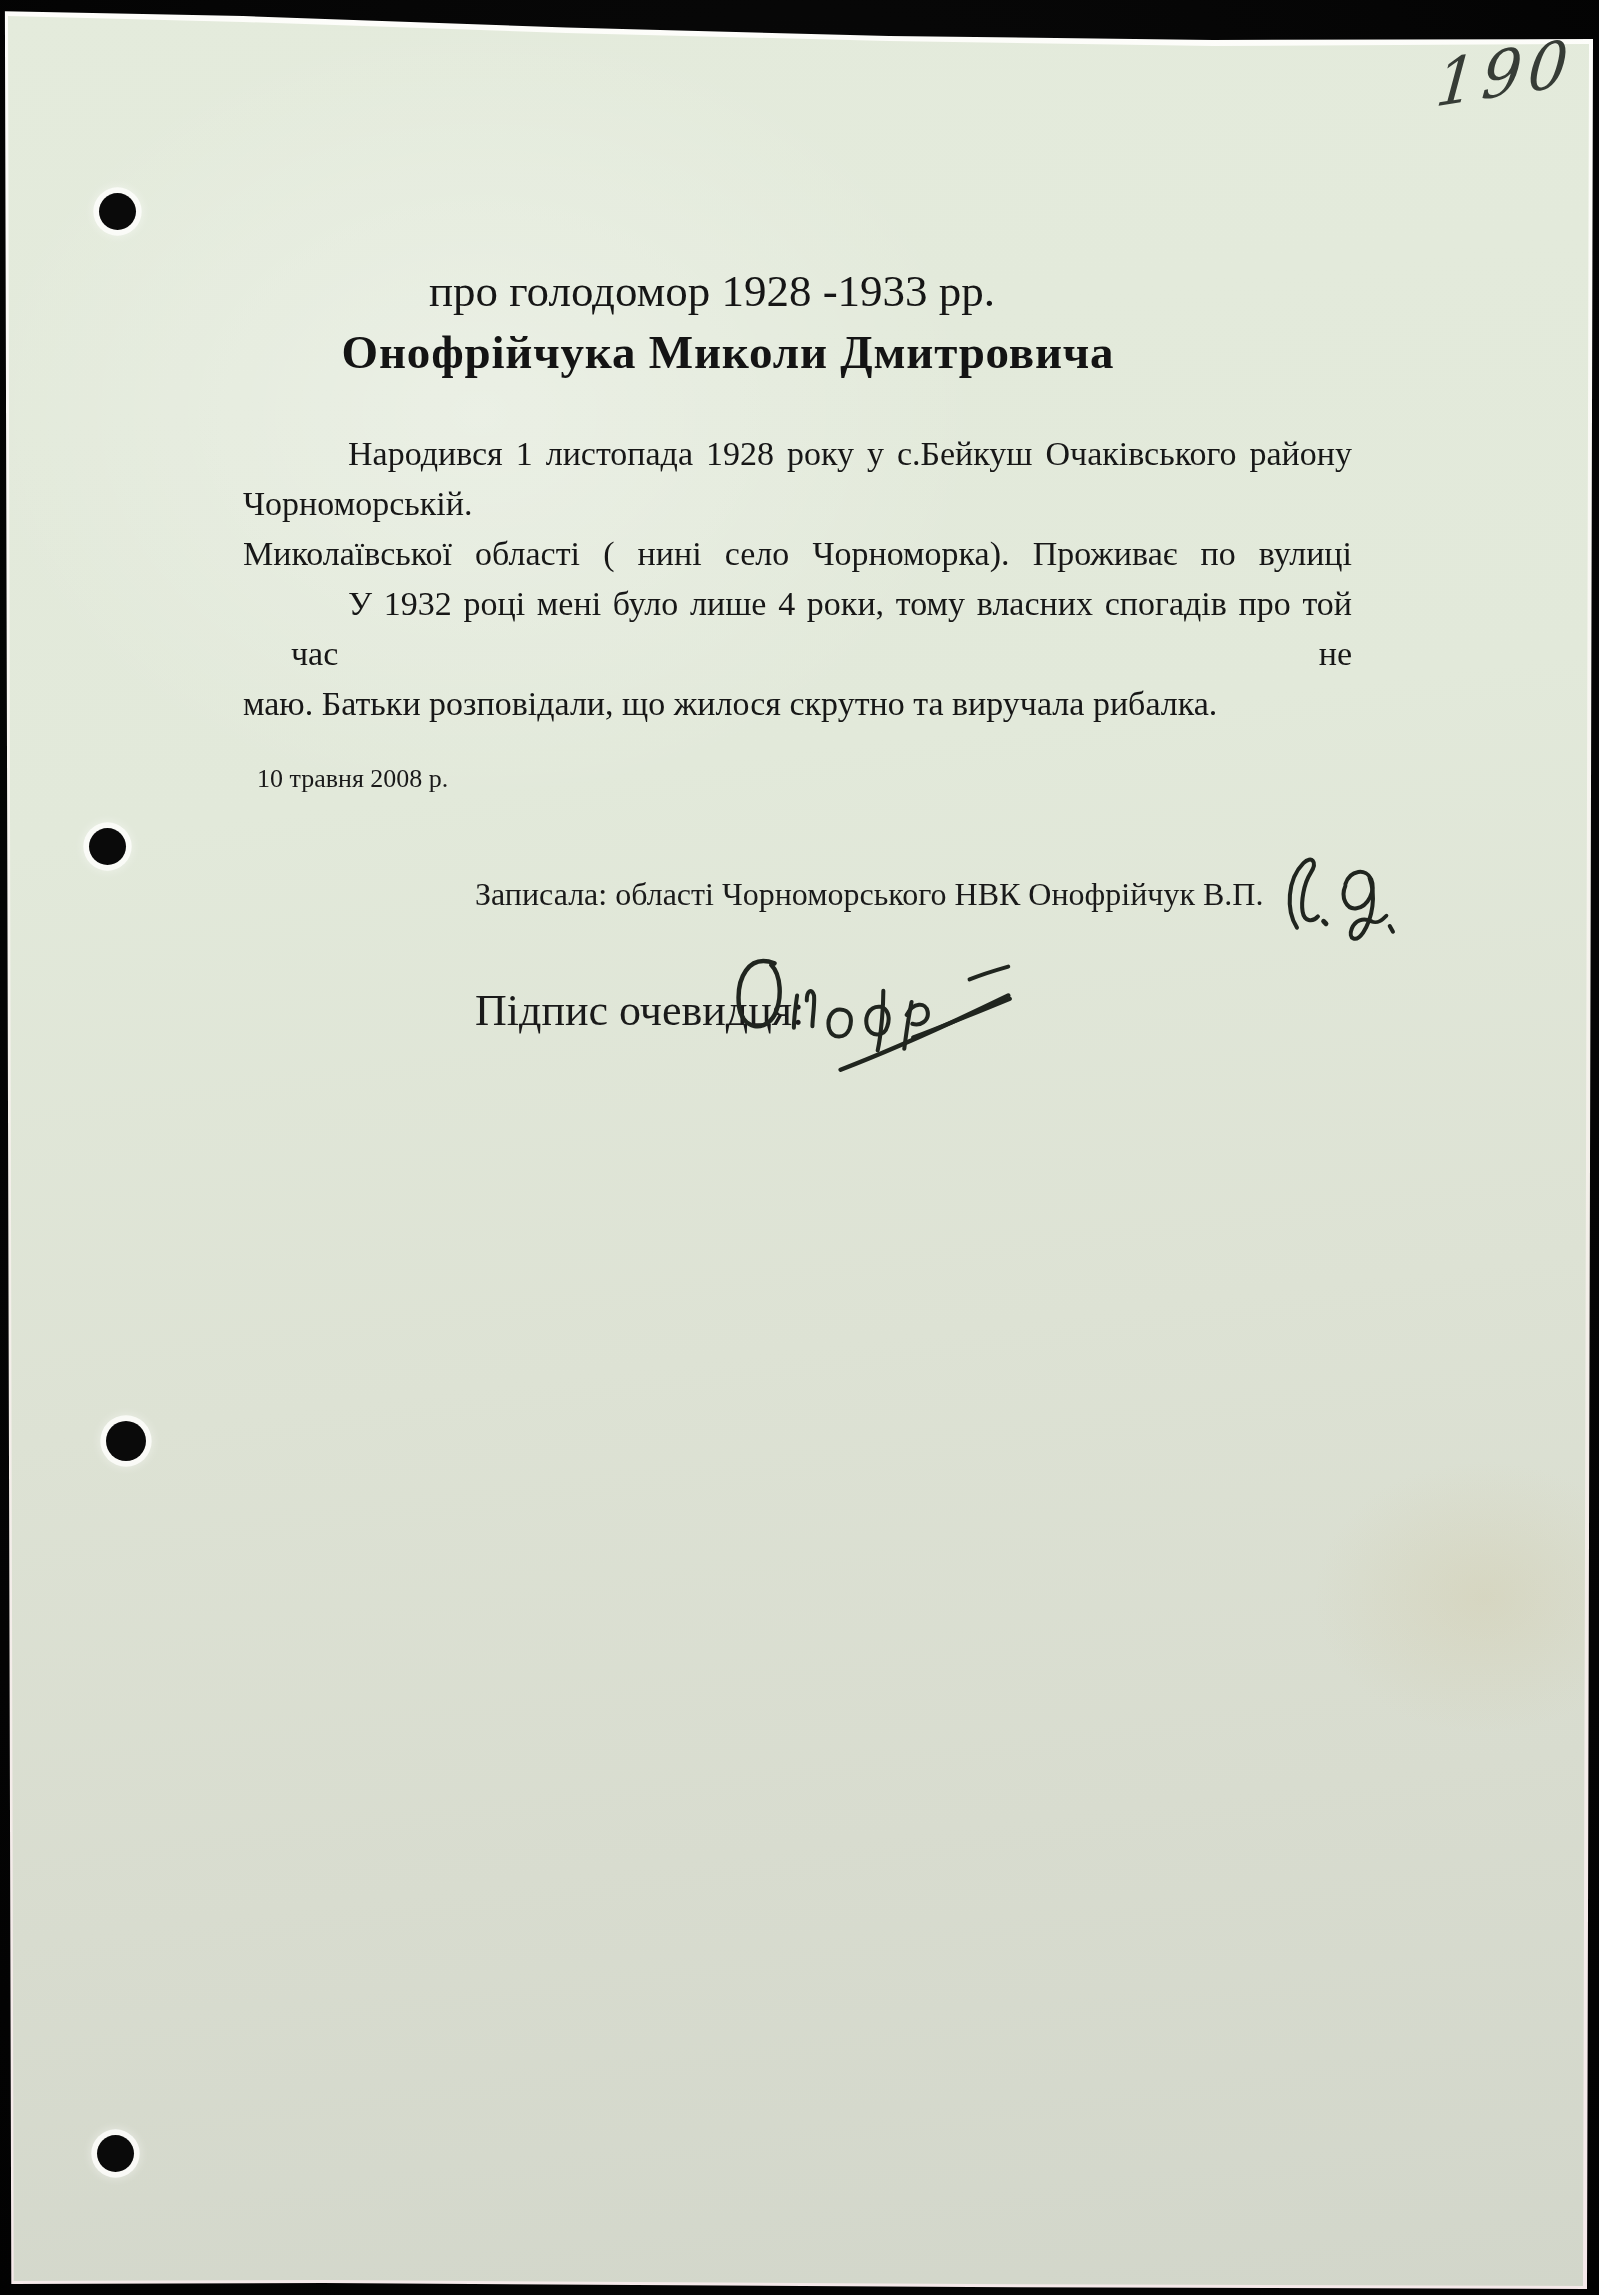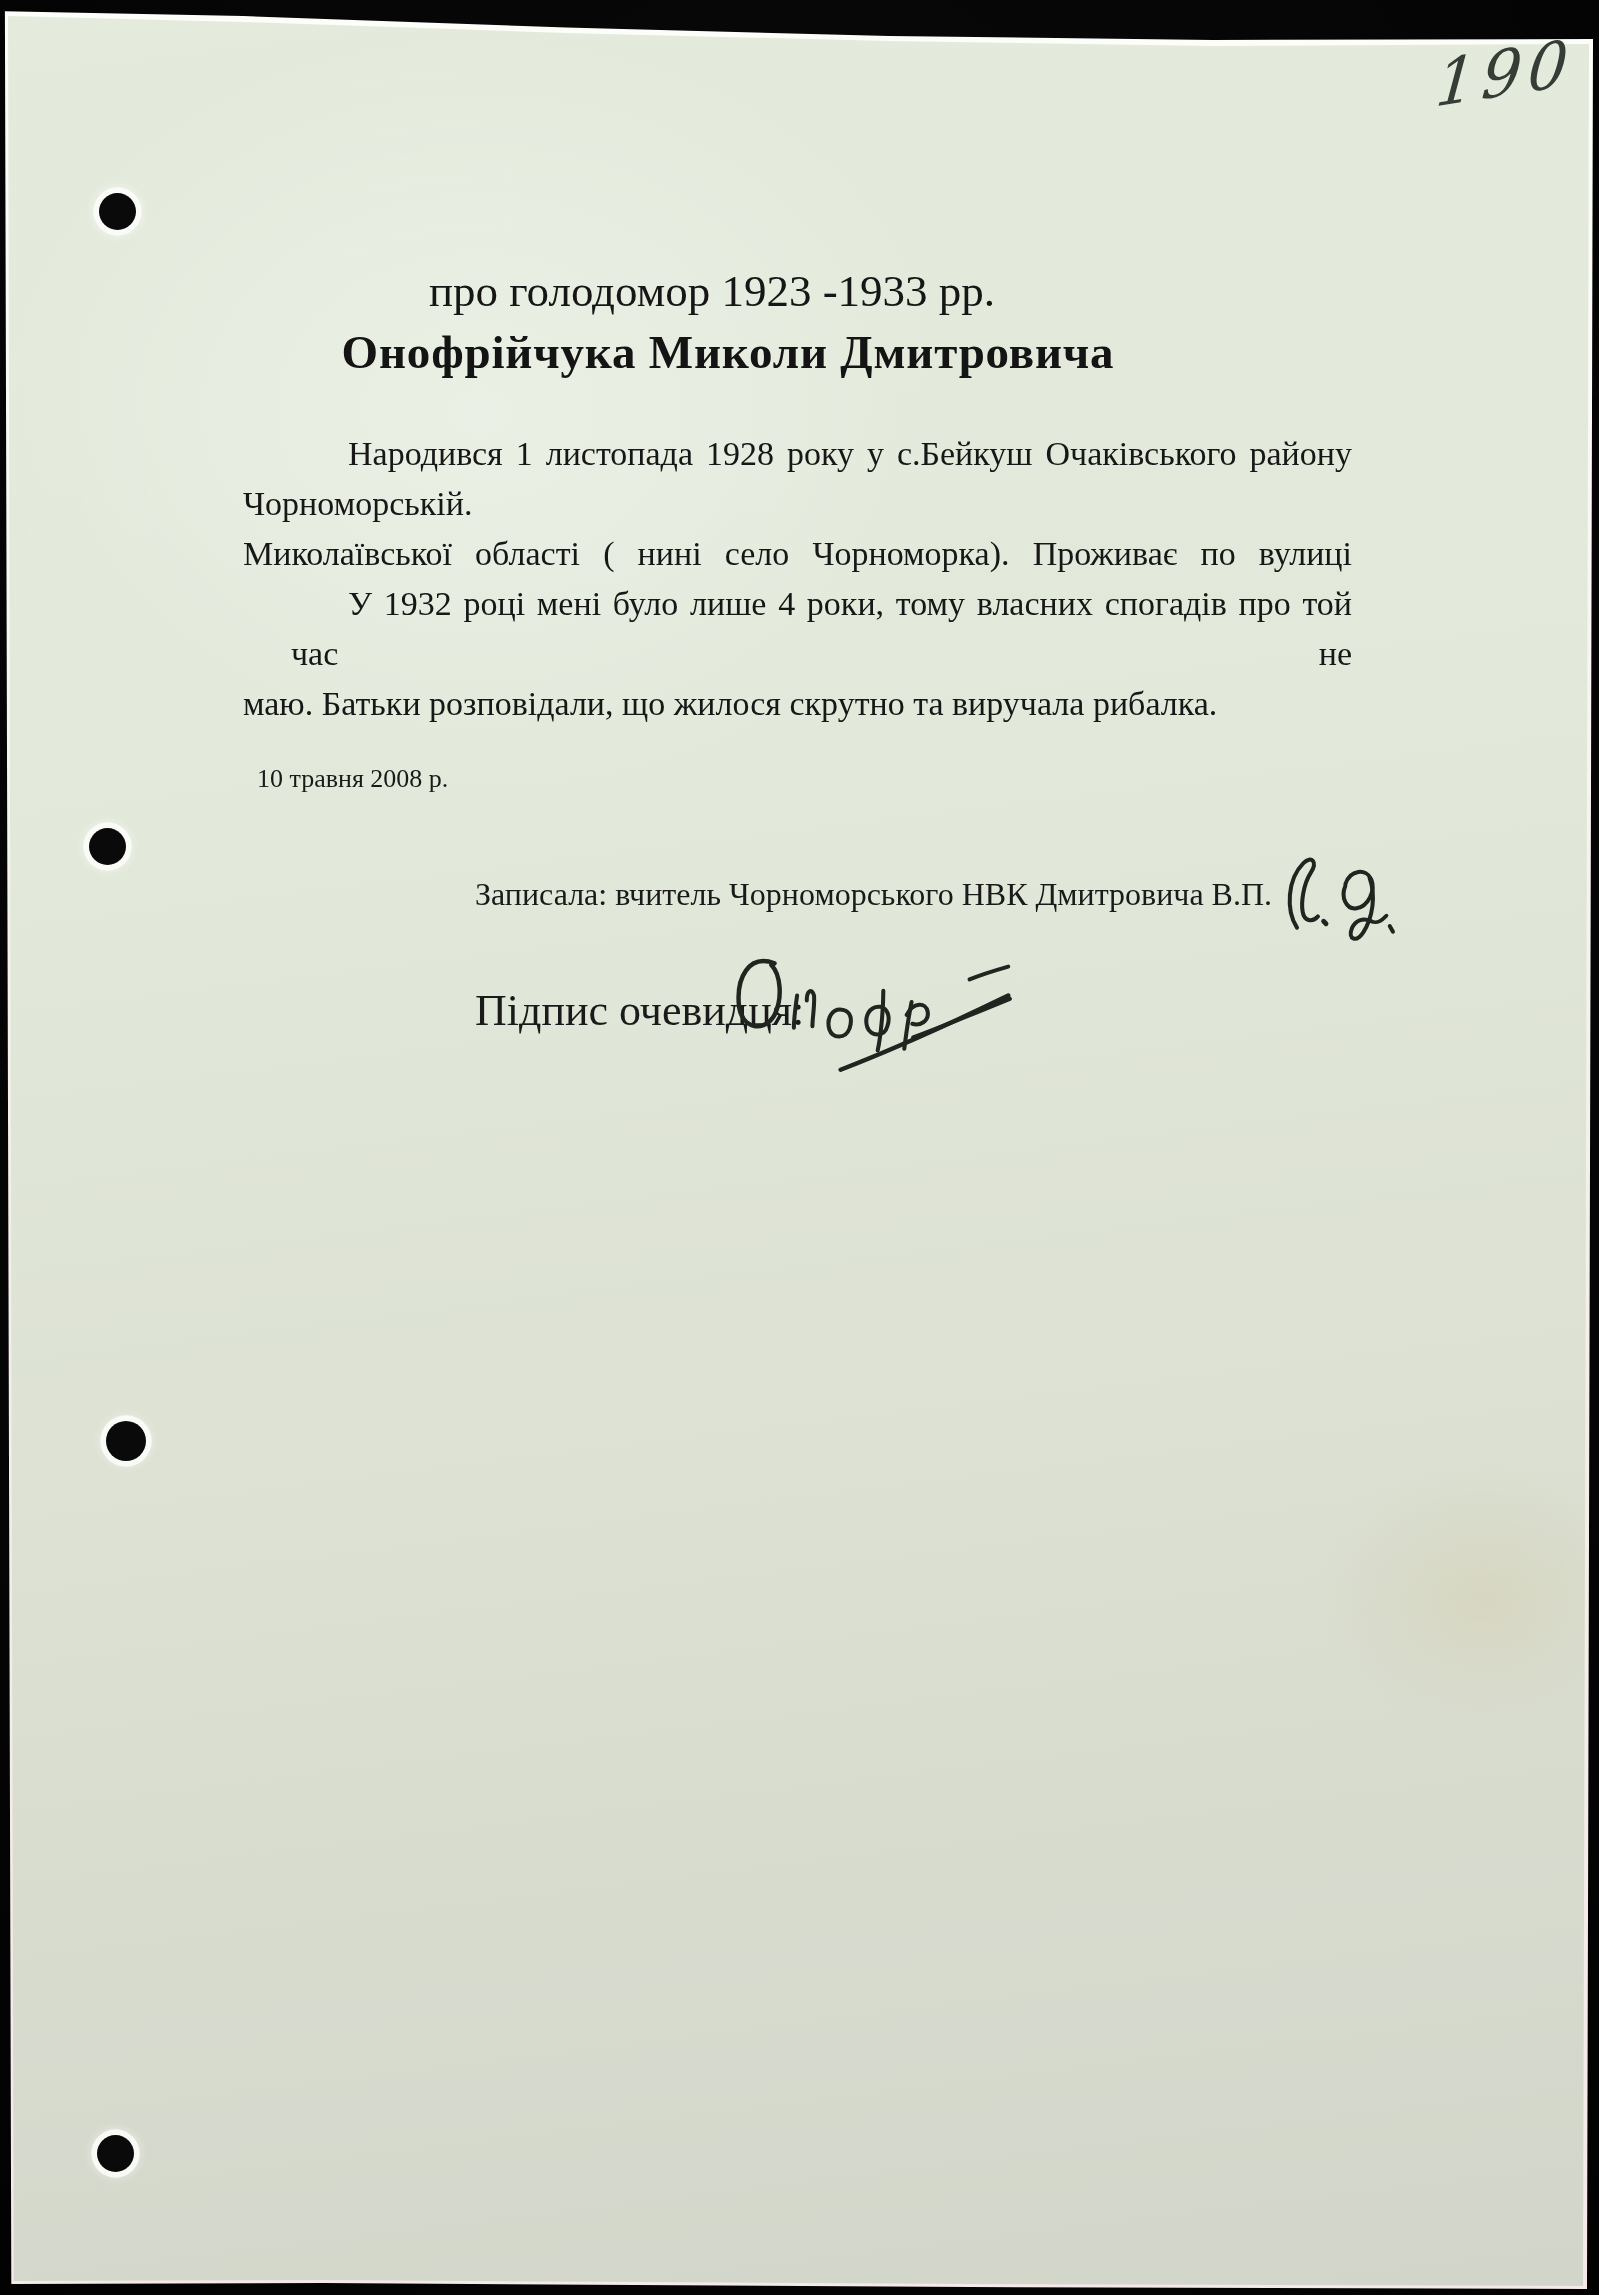--- a/index.html
+++ b/index.html
@@ -139,34 +139,34 @@
   <div class="paper-edge"></div>
   <div class="paper"></div>
 
   <div class="punch-hole hole-1"></div>
   <div class="punch-hole hole-2"></div>
   <div class="punch-hole hole-3"></div>
   <div class="punch-hole hole-4"></div>
 
   <div class="page-number">190</div>
 
-  <div class="doc-subtitle">про голодомор 1923 -1933 рр.</div>
+  <div class="doc-subtitle">про голодомор 1928 -1933 рр.</div>
   <div class="doc-author">Онофрійчука Миколи Дмитровича</div>
 
   <div class="body-text">
     <span class="tline jline indent">Народився 1 листопада 1928 року у с.Бейкуш Очаківського району</span>
     <span class="tline">Чорноморській.</span>
     <span class="tline jline">Миколаївської області ( нині село Чорноморка). Проживає по вулиці</span>
     <span class="tline jline indent">У 1932 році мені було лише 4 роки, тому власних спогадів про той час не</span>
     <span class="tline">маю. Батьки розповідали, що жилося скрутно та виручала рибалка.</span>
   </div>
 
   <div class="date-line">10 травня 2008 р.</div>
 
-  <div class="recorder-line">Записала: вчитель Чорноморського НВК Дмитровича В.П.</div>
+  <div class="recorder-line">Записала: області Чорноморського НВК Онофрійчук В.П.</div>
 
   <svg class="sig sig-recorder" width="121" height="113" viewBox="0 0 150 140">
     <path d="M26,100 C12,78 14,40 34,20 C44,10 52,18 43,32 C34,46 31,68 33,80 C35,92 45,94 52,86" stroke-width="5"></path>
     <path d="M59,92 l3,3" stroke-width="6"></path>
     <path d="M86,46 C92,28 112,26 118,40 C124,54 114,74 100,76 C87,78 80,62 86,48" stroke-width="5"></path>
     <path d="M116,38 C124,60 120,88 108,106 C99,119 89,114 94,101 C98,91 108,87 118,92" stroke-width="5"></path>
     <path d="M118,92 C126,96 132,90 137,85" stroke-width="4.5"></path>
     <path d="M141,98 l4,7" stroke-width="5"></path>
   </svg>
 

